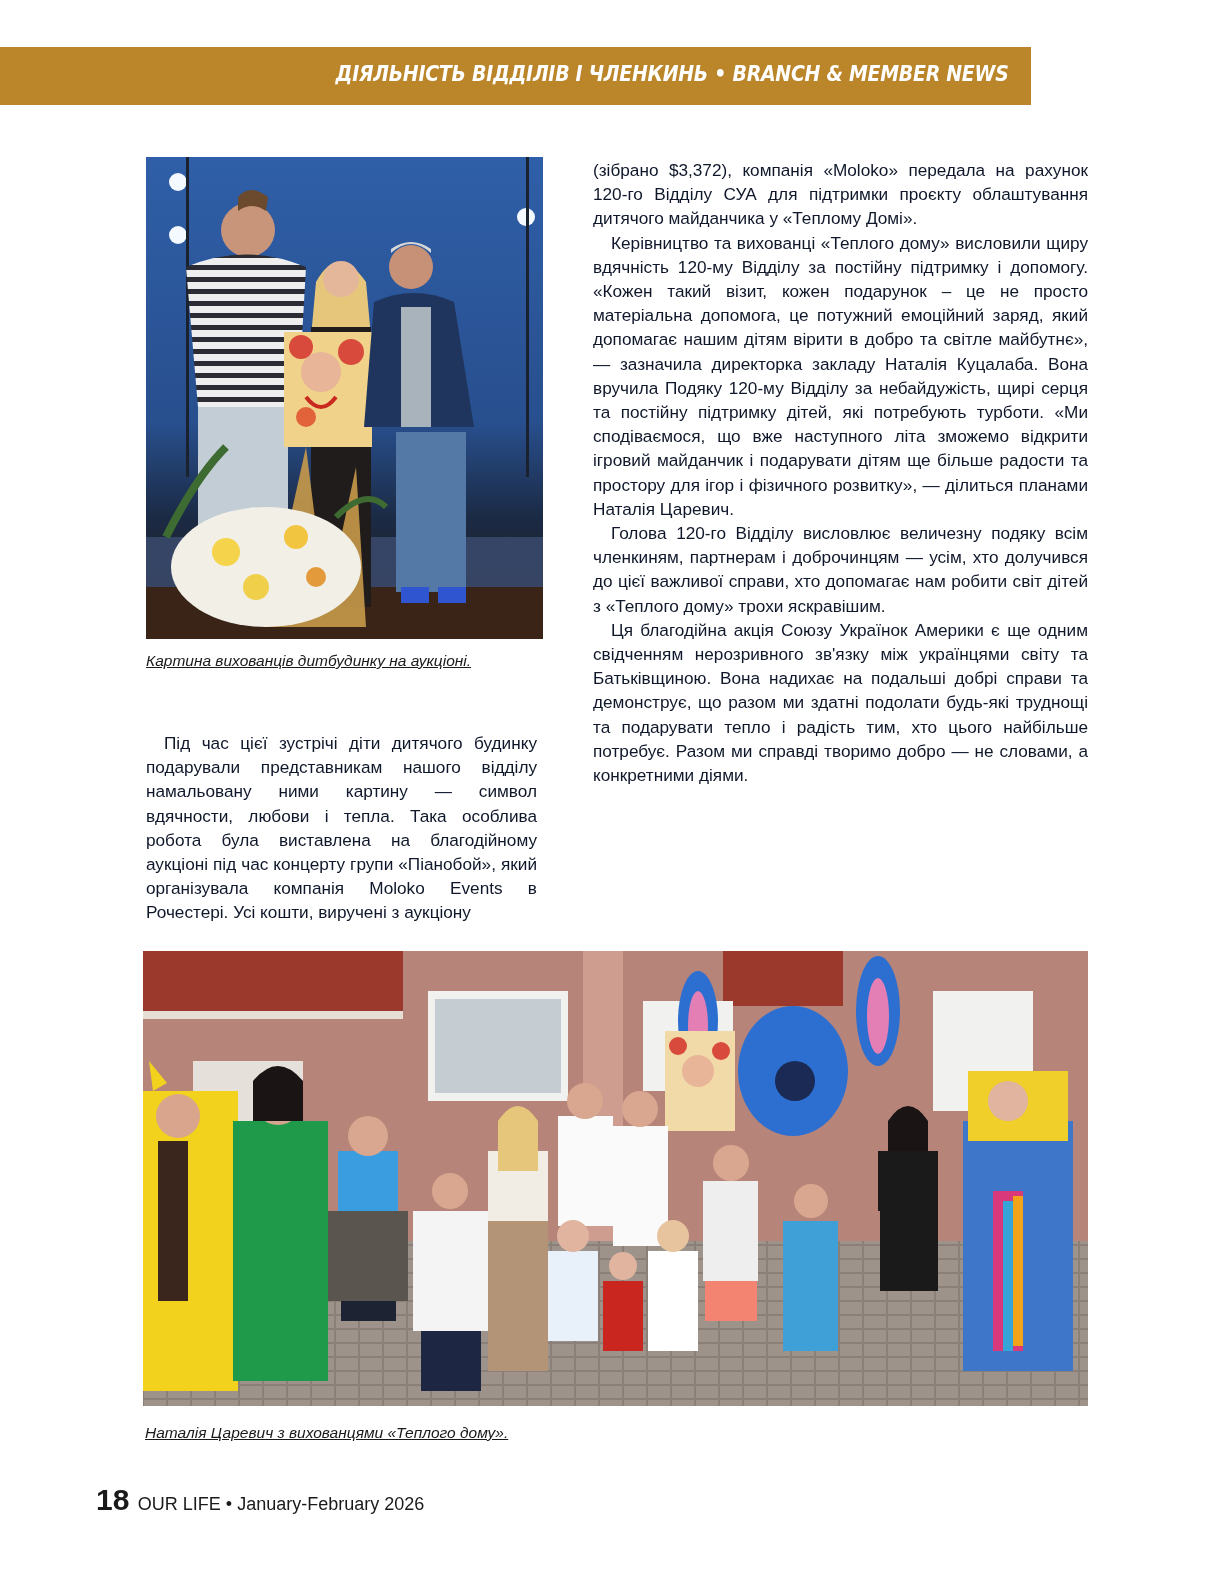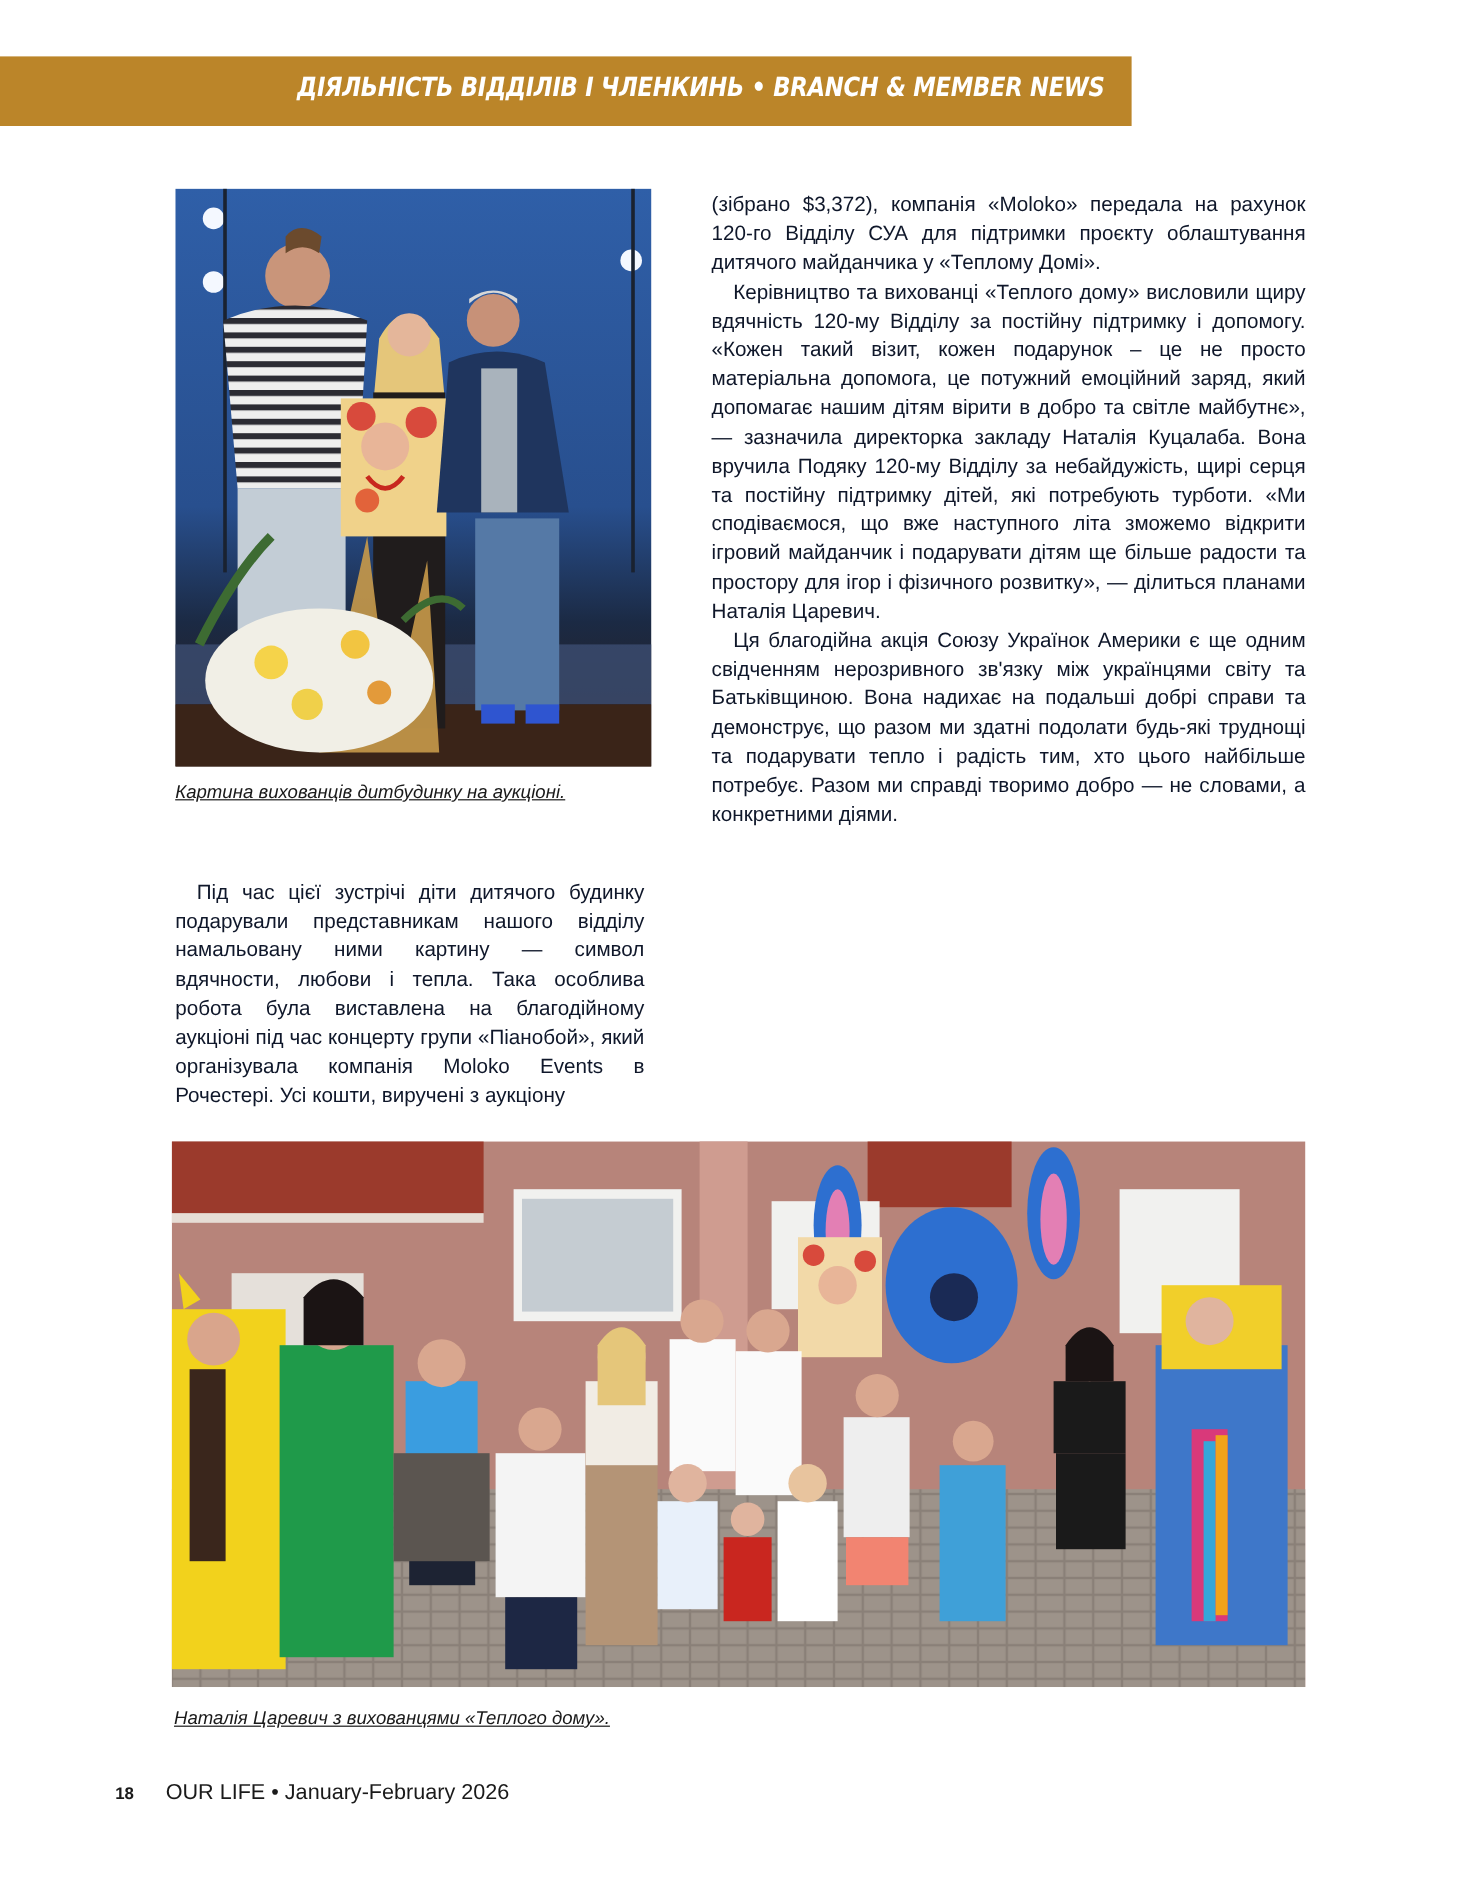--- a/index.html
+++ b/index.html
@@ -1,19 +1,19 @@
 <!DOCTYPE html>
 <html><head>
 <meta charset="utf-8">
 <style>
   html, body { margin: 0; padding: 0; background: #ffffff; }
   body { width: 1224px; height: 1584px; position: relative; overflow: hidden;
          font-family: "Liberation Sans", "DejaVu Sans", sans-serif; color: #1a1a1a; }
 
-  .section-band { position: absolute; left: 0; top: 47px; width: 943px; height: 58px;
+  .section-band { position: absolute; left: 0; top: 47px; width: 1031px; height: 58px;
                   background: #bb8529; }
   .section-band .title { position: absolute; right: 22px; top: 14px; color: #ffffff;
                   font-family: "DejaVu Sans", sans-serif; font-weight: bold; font-style: italic;
                   font-size: 22px; letter-spacing: -0.3px; white-space: nowrap;
                   transform: scaleX(0.86); transform-origin: right center; }
 
   .photo { position: absolute; overflow: hidden; }
   .photo svg { display: block; width: 100%; height: 100%; }
   #photo-auction { left: 146px; top: 157px; width: 397px; height: 482px; }
   #photo-group { left: 143px; top: 951px; width: 945px; height: 455px; }
@@ -25,21 +25,21 @@
 
   .column { position: absolute; font-size: 17.2px; line-height: 24.2px; text-align: justify;
             font-family: "Liberation Sans", sans-serif; color: #0f172a; }
   .column p { margin: 0; text-indent: 18px; }
   .column p.cont { text-indent: 0; }
   #col-left { left: 146px; top: 731px; width: 391px; }
   #col-right { left: 593px; top: 158px; width: 495px; }
 
   .footer { position: absolute; left: 96px; top: 1483px; white-space: nowrap;
             font-family: "Liberation Sans", sans-serif; }
-  .footer .page-num { font-weight: bold; font-size: 14px; margin-right: 22px; color: #1a1a1a; }
+  .footer .page-num { font-weight: bold; font-size: 30px; margin-right: 4px; color: #1a1a1a; }
   .footer .pub { font-size: 18px; color: #1a1a1a; }
 </style>
 </head>
 <body>
 
 <div class="section-band">
   <span class="title">ДІЯЛЬНІСТЬ ВІДДІЛІВ І ЧЛЕНКИНЬ • BRANCH &amp; MEMBER NEWS</span>
 </div>
 
 <div class="photo" id="photo-auction" title="Three people on a blue-lit stage holding a painting of a Ukrainian woman with red flowers, large floral arrangement in front">
@@ -103,20 +103,21 @@
 </div>
 <div class="caption" id="caption-auction">Картина вихованців дитбудинку на аукціоні.</div>
 
 <div class="column" id="col-left">
   <p>Під час цієї зустрічі діти дитячого будинку подарували представникам нашого відділу намальовану ними картину — символ вдячности, любови і тепла. Така особлива робота була виставлена на благодійному аукціоні під час концерту групи «Піанобой», який організувала компанія Moloko Events в Рочестері. Усі кошти, виручені з аукціону</p>
 </div>
 
 <div class="column" id="col-right">
   <p class="cont">(зібрано $3,372), компанія «Moloko» передала на рахунок 120-го Відділу СУА для підтримки проєкту облаштування дитячого майданчика у «Теплому Домі».</p>
   <p>Керівництво та вихованці «Теплого дому» висловили щиру вдячність 120-му Відділу за постійну підтримку і допомогу. «Кожен такий візит, кожен подарунок – це не просто матеріальна допомога, це потужний емоційний заряд, який допомагає нашим дітям вірити в добро та світле майбутнє», — зазначила директорка закладу Наталія Куцалаба. Вона вручила Подяку 120-му Відділу за небайдужість, щирі серця та постійну підтримку дітей, які потребують турботи. «Ми сподіваємося, що вже наступного літа зможемо відкрити ігровий майданчик і подарувати дітям ще більше радости та простору для ігор і фізичного розвитку», — ділиться планами Наталія Царевич.</p>
+  <p>Голова 120-го Відділу висловлює величезну подяку всім членкиням, партнерам і доброчинцям — усім, хто долучився до цієї важливої справи, хто допомагає нам робити світ дітей з «Теплого дому» трохи яскравішим.</p>
   <p>Ця благодійна акція Союзу Українок Америки є ще одним свідченням нерозривного зв'язку між українцями світу та Батьківщиною. Вона надихає на подальші добрі справи та демонструє, що разом ми здатні подолати будь-які труднощі та подарувати тепло і радість тим, хто цього найбільше потребує. Разом ми справді творимо добро — не словами, а конкретними діями.</p>
 </div>
 
 <div class="photo" id="photo-group" title="Group of children and adults in a courtyard with costumed characters (Pikachu, Stitch, Minion), holding paintings">
   <svg viewBox="0 0 945 455" preserveAspectRatio="none">
     <defs>
       <pattern id="pavers" width="24" height="14" patternUnits="userSpaceOnUse">
         <rect width="24" height="14" fill="#8a8078"></rect>
         <rect x="1" y="1" width="22" height="12" fill="#9d938a"></rect>
       </pattern>

